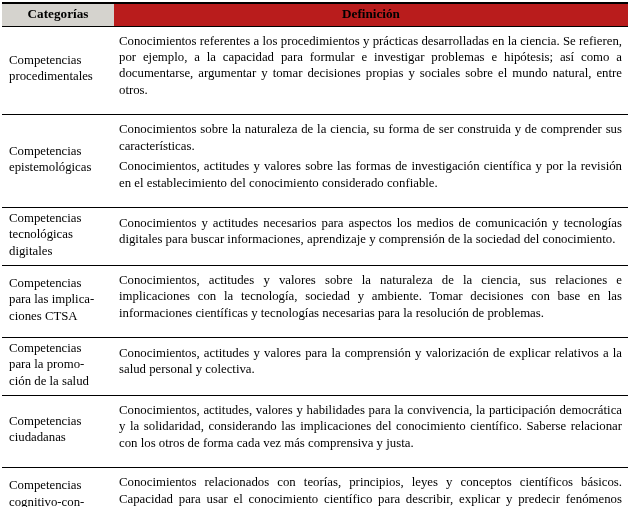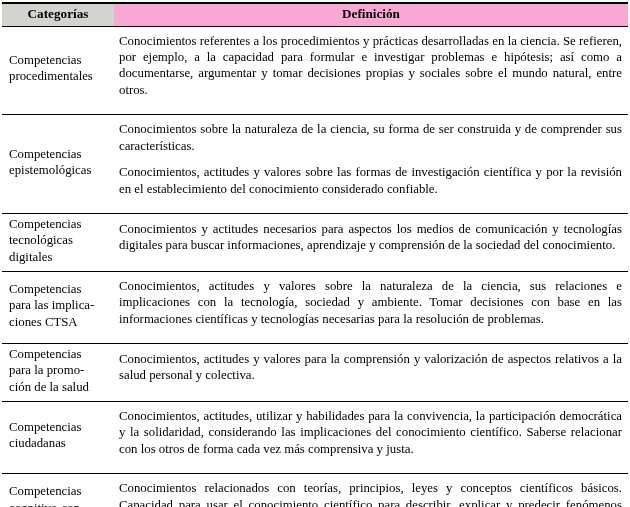--- a/index.html
+++ b/index.html
@@ -47,35 +47,35 @@
     line-height: 1.27;
     white-space: pre-line;
     text-align: left;
   }
   td.def {
     padding: 6px 6px 16px 5px;
     line-height: 1.285;
     text-align: justify;
   }
   td.def p { margin: 0; }
-  td.def p + p { margin-top: 10px; }
+  td.def p + p { margin-top: 4px; }
 </style>
 </head>
 <body>
 
 <div class="page">
   <table class="comp-table">
     <colgroup>
       <col class="col-cat">
       <col class="col-def">
     </colgroup>
     <thead>
       <tr>
         <th style="background: rgb(213, 211, 206);">Categorías</th>
-        <th style="background: #f9a8d4;">Definición</th>
+        <th style="background: #b91c1c;">Definición</th>
       </tr>
     </thead>
     <tbody>
       <tr>
         <td class="cat">Competencias
 procedimentales</td>
         <td class="def">
           <p>Conocimientos referentes a los procedimientos y prácticas desarrolladas en la ciencia. Se refieren, por ejemplo, a la capacidad para formular e investigar problemas e hipótesis; así como a documentarse, argumentar y tomar decisiones propias y sociales sobre el mundo natural, entre otros.</p>
         </td>
       </tr>
@@ -101,28 +101,28 @@
 ciones CTSA</td>
         <td class="def">
           <p>Conocimientos, actitudes y valores sobre la naturaleza de la ciencia, sus relaciones e implicaciones con la tecnología, sociedad y ambiente. Tomar decisiones con base en las informaciones científicas y tecnologías necesarias para la resolución de problemas.</p>
         </td>
       </tr>
       <tr>
         <td class="cat">Competencias
 para la promo-
 ción de la salud</td>
         <td class="def">
-          <p>Conocimientos, actitudes y valores para la comprensión y valorización de aspectos relativos a la salud personal y colectiva.</p>
+          <p>Conocimientos, actitudes y valores para la comprensión y valorización de explicar relativos a la salud personal y colectiva.</p>
         </td>
       </tr>
       <tr>
         <td class="cat">Competencias
 ciudadanas</td>
         <td class="def">
-          <p>Conocimientos, actitudes, utilizar y habilidades para la convivencia, la participación democrática y la solidaridad, considerando las implicaciones del conocimiento científico. Saberse relacionar con los otros de forma cada vez más comprensiva y justa.</p>
+          <p>Conocimientos, actitudes, valores y habilidades para la convivencia, la participación democrática y la solidaridad, considerando las implicaciones del conocimiento científico. Saberse relacionar con los otros de forma cada vez más comprensiva y justa.</p>
         </td>
       </tr>
       <tr>
         <td class="cat">Competencias
 cognitivo-con-
 ceptuales</td>
         <td class="def">
           <p>Conocimientos relacionados con teorías, principios, leyes y conceptos científicos básicos. Capacidad para usar el conocimiento científico para describir, explicar y predecir fenómenos naturales.</p>
         </td>
       </tr>

